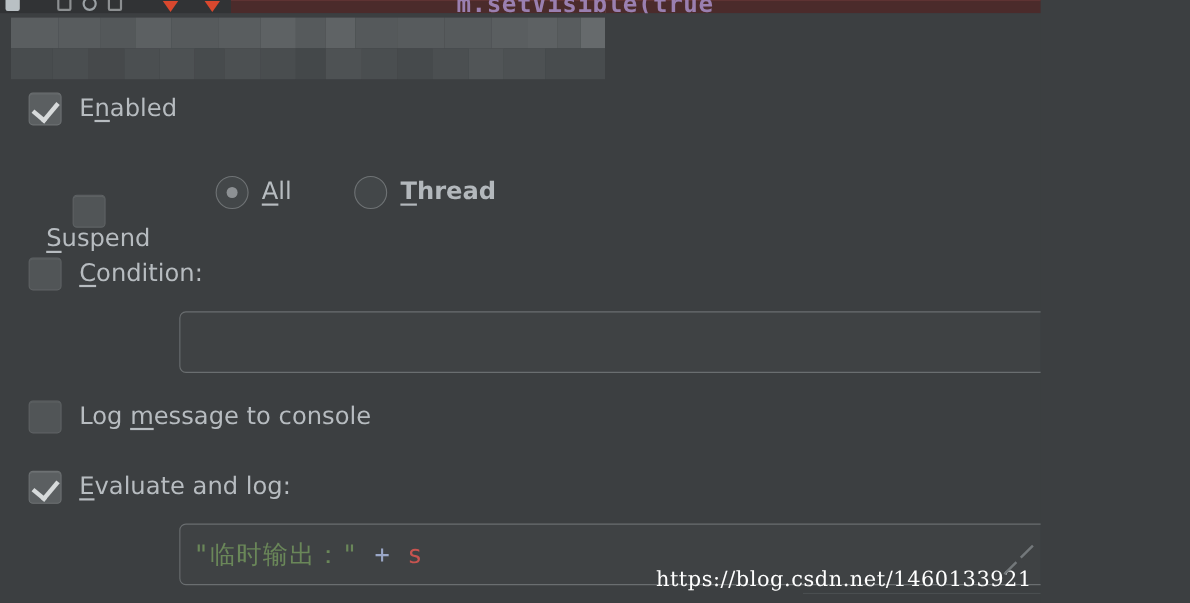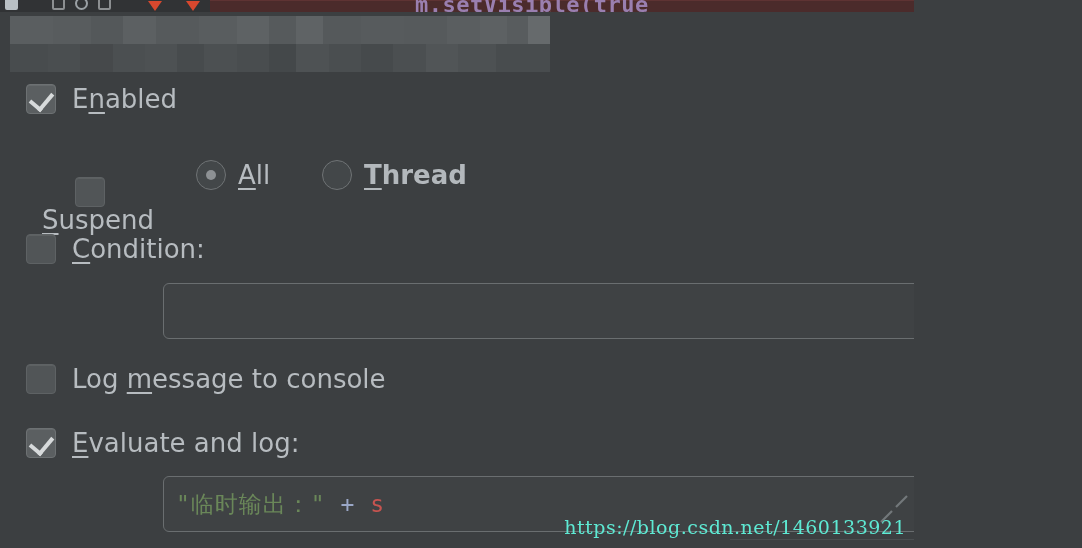--- a/index.html
+++ b/index.html
@@ -7,20 +7,21 @@
     padding: 0;
     background: #3c3f41;
   }
   #screen {
     position: relative;
     width: 914px;
     height: 548px;
     background: #3c3f41;
     font-family: "DejaVu Sans", sans-serif;
     overflow: hidden;
+    padding-left: 32px;
     -webkit-font-smoothing: antialiased;
   }
 
   
   .editor-strip {
     position: absolute;
     left: 0; top: 0;
     width: 1082px; height: 12px;
     background: #3c3f41;
     overflow: hidden;
@@ -136,21 +137,21 @@
   .radio .dot {
     position: absolute;
     left: 9px; top: 9px;
     width: 10px; height: 10px;
     border-radius: 50%;
     background: #8d9194;
   }
 
   .lbl {
     color: #b7bcc0;
-    font-size: 26px;
+    font-size: 22px;
     line-height: 1;
     white-space: nowrap;
   }
   .lbl.bold { font-weight: 700; color: #b3b8bc; }
   .mn { text-decoration: underline; text-underline-offset: 4px; }
 
   
   .field {
     position: absolute;
     background: #3f4244;
@@ -172,21 +173,21 @@
   .expr .plus { color: #9aa7c7; }
   .expr .var  { color: #c75450; }
 
   
   .watermark {
     position: absolute;
     right: 8px;
     bottom: 10px;
     font-family: "DejaVu Serif", serif;
     font-size: 19px;
-    color: #5eead4;
+    color: #ffffff;
     letter-spacing: 0.5px;
     white-space: nowrap;
   }
   .wm-line {
     position: absolute;
     left: 730px;
     bottom: 8px;
     width: 352px;
     height: 1px;
     background: #4a4e50;

